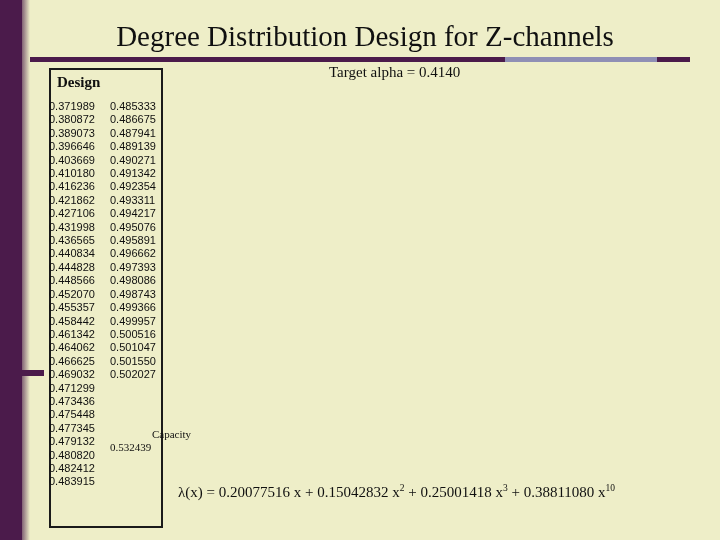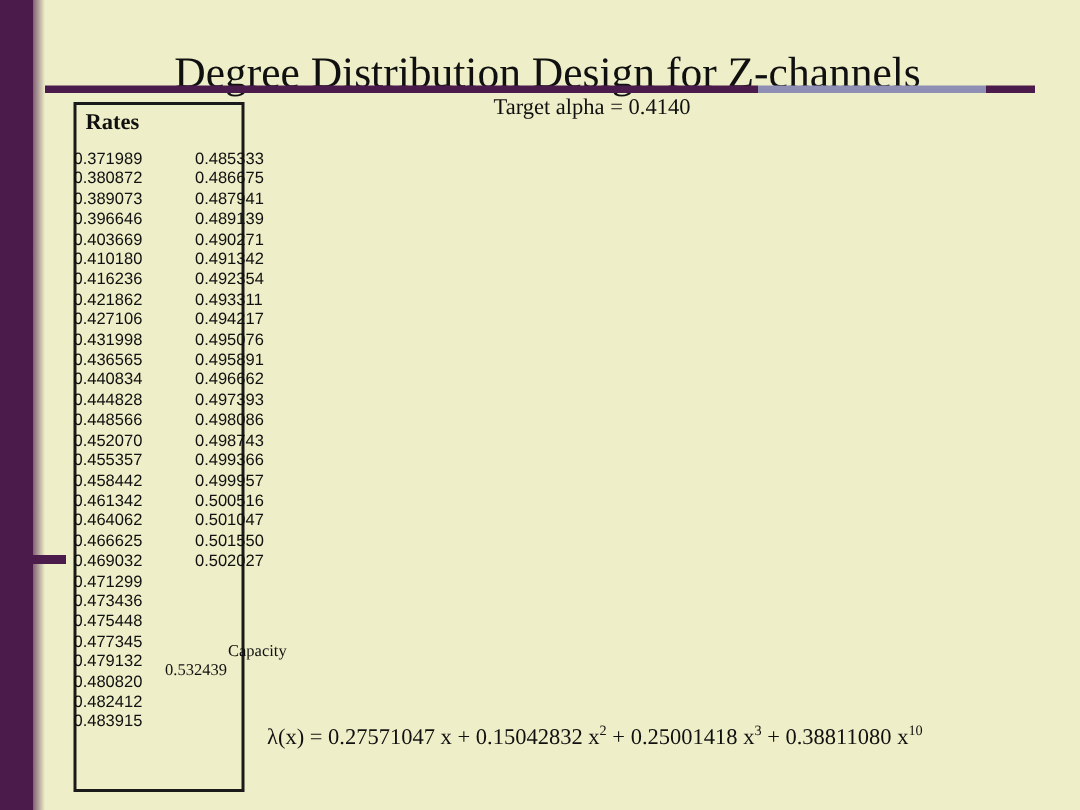--- a/index.html
+++ b/index.html
@@ -42,21 +42,20 @@
   .title {
     position: absolute;
     left: 30px;
     top: 20px;
     width: 670px;
     text-align: center;
     font-size: 29px;
     color: #101010;
     font-family: "Liberation Serif", serif;
     letter-spacing: 0px;
-    margin-top: 13px;
   }
   .title-rule {
     position: absolute;
     left: 30px;
     top: 57px;
     width: 660px;
     height: 5px;
     background: linear-gradient(to right, #4b1b4b 0%, #4b1b4b 72%, #8f8fb5 72%, #8f8fb5 95%, #4b1b4b 95%, #4b1b4b 100%);
   }
   .side-tick {
@@ -89,21 +88,21 @@
   }
   .col {
     position: absolute;
     font-size: 11px;
     line-height: 13.4px;
     color: #101010;
     font-family: Liberation Sans, sans-serif;
     white-space: pre;
   }
   .col-a { left: 49px; top: 100px; }
-  .col-b { left: 110px; top: 100px; margin-left: 20px; }
+  .col-b { left: 110px; top: 100px; }
   .capacity-label {
     position: absolute;
     left: 110px;
     top: 428px;
     font-size: 11px;
     line-height: 13.4px;
     color: #101010;
     font-family: "Liberation Serif", serif;
     margin-left: 42px;
   }
@@ -148,21 +147,21 @@
 </div>
 
 <div class="side-tick"></div>
 
 <div class="title">Degree Distribution Design for Z-channels</div>
 <div class="title-rule"></div>
 
 <div class="target-alpha">Target alpha = 0.4140</div>
 
 <div class="rates-box"></div>
-<div class="rates-header">Rates</div>
+<div class="rates-header">Design</div>
 <div class="col col-a">0.371989
 0.380872
 0.389073
 0.396646
 0.403669
 0.410180
 0.416236
 0.421862
 0.427106
 0.431998
@@ -203,14 +202,14 @@
 0.499366
 0.499957
 0.500516
 0.501047
 0.501550
 0.502027</div>
 <div class="capacity-label">Capacity</div>
 <div class="capacity-value">0.532439</div>
 
 <div class="lambda-eq">
-  <span>λ(x) = </span><span>0.27571047 x + </span><span>0.15042832 x</span><sup>2</sup><span> +  </span><span>0.25001418 x</span><sup>3</sup><span> + </span><span>0.38811080 x</span><sup>10</sup>
+  <span>λ(x) = </span><span>0.20077516 x + </span><span>0.15042832 x</span><sup>2</sup><span> +  </span><span>0.25001418 x</span><sup>3</sup><span> + </span><span>0.38811080 x</span><sup>10</sup>
 </div>
 
 </body></html>

